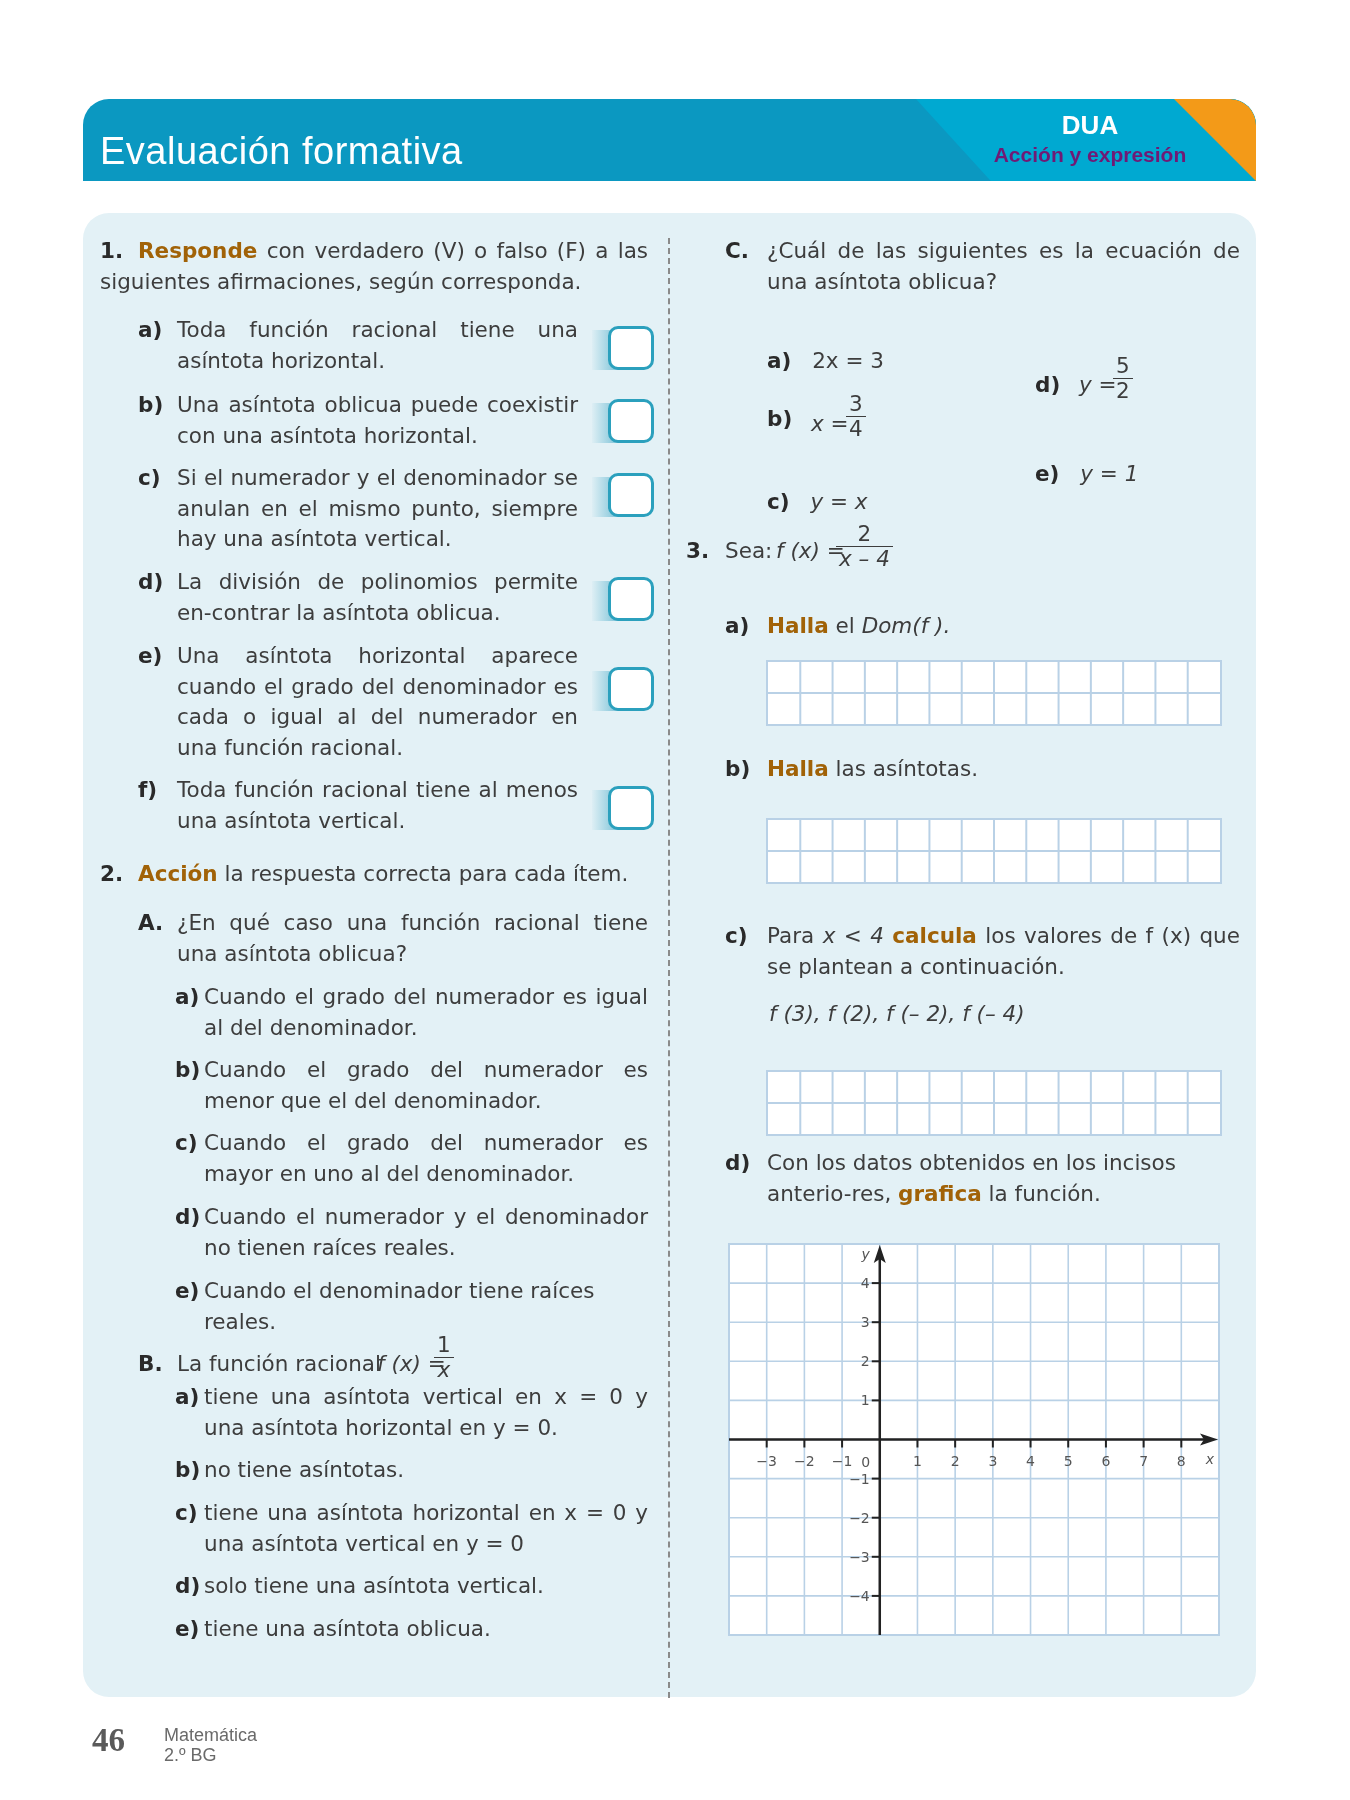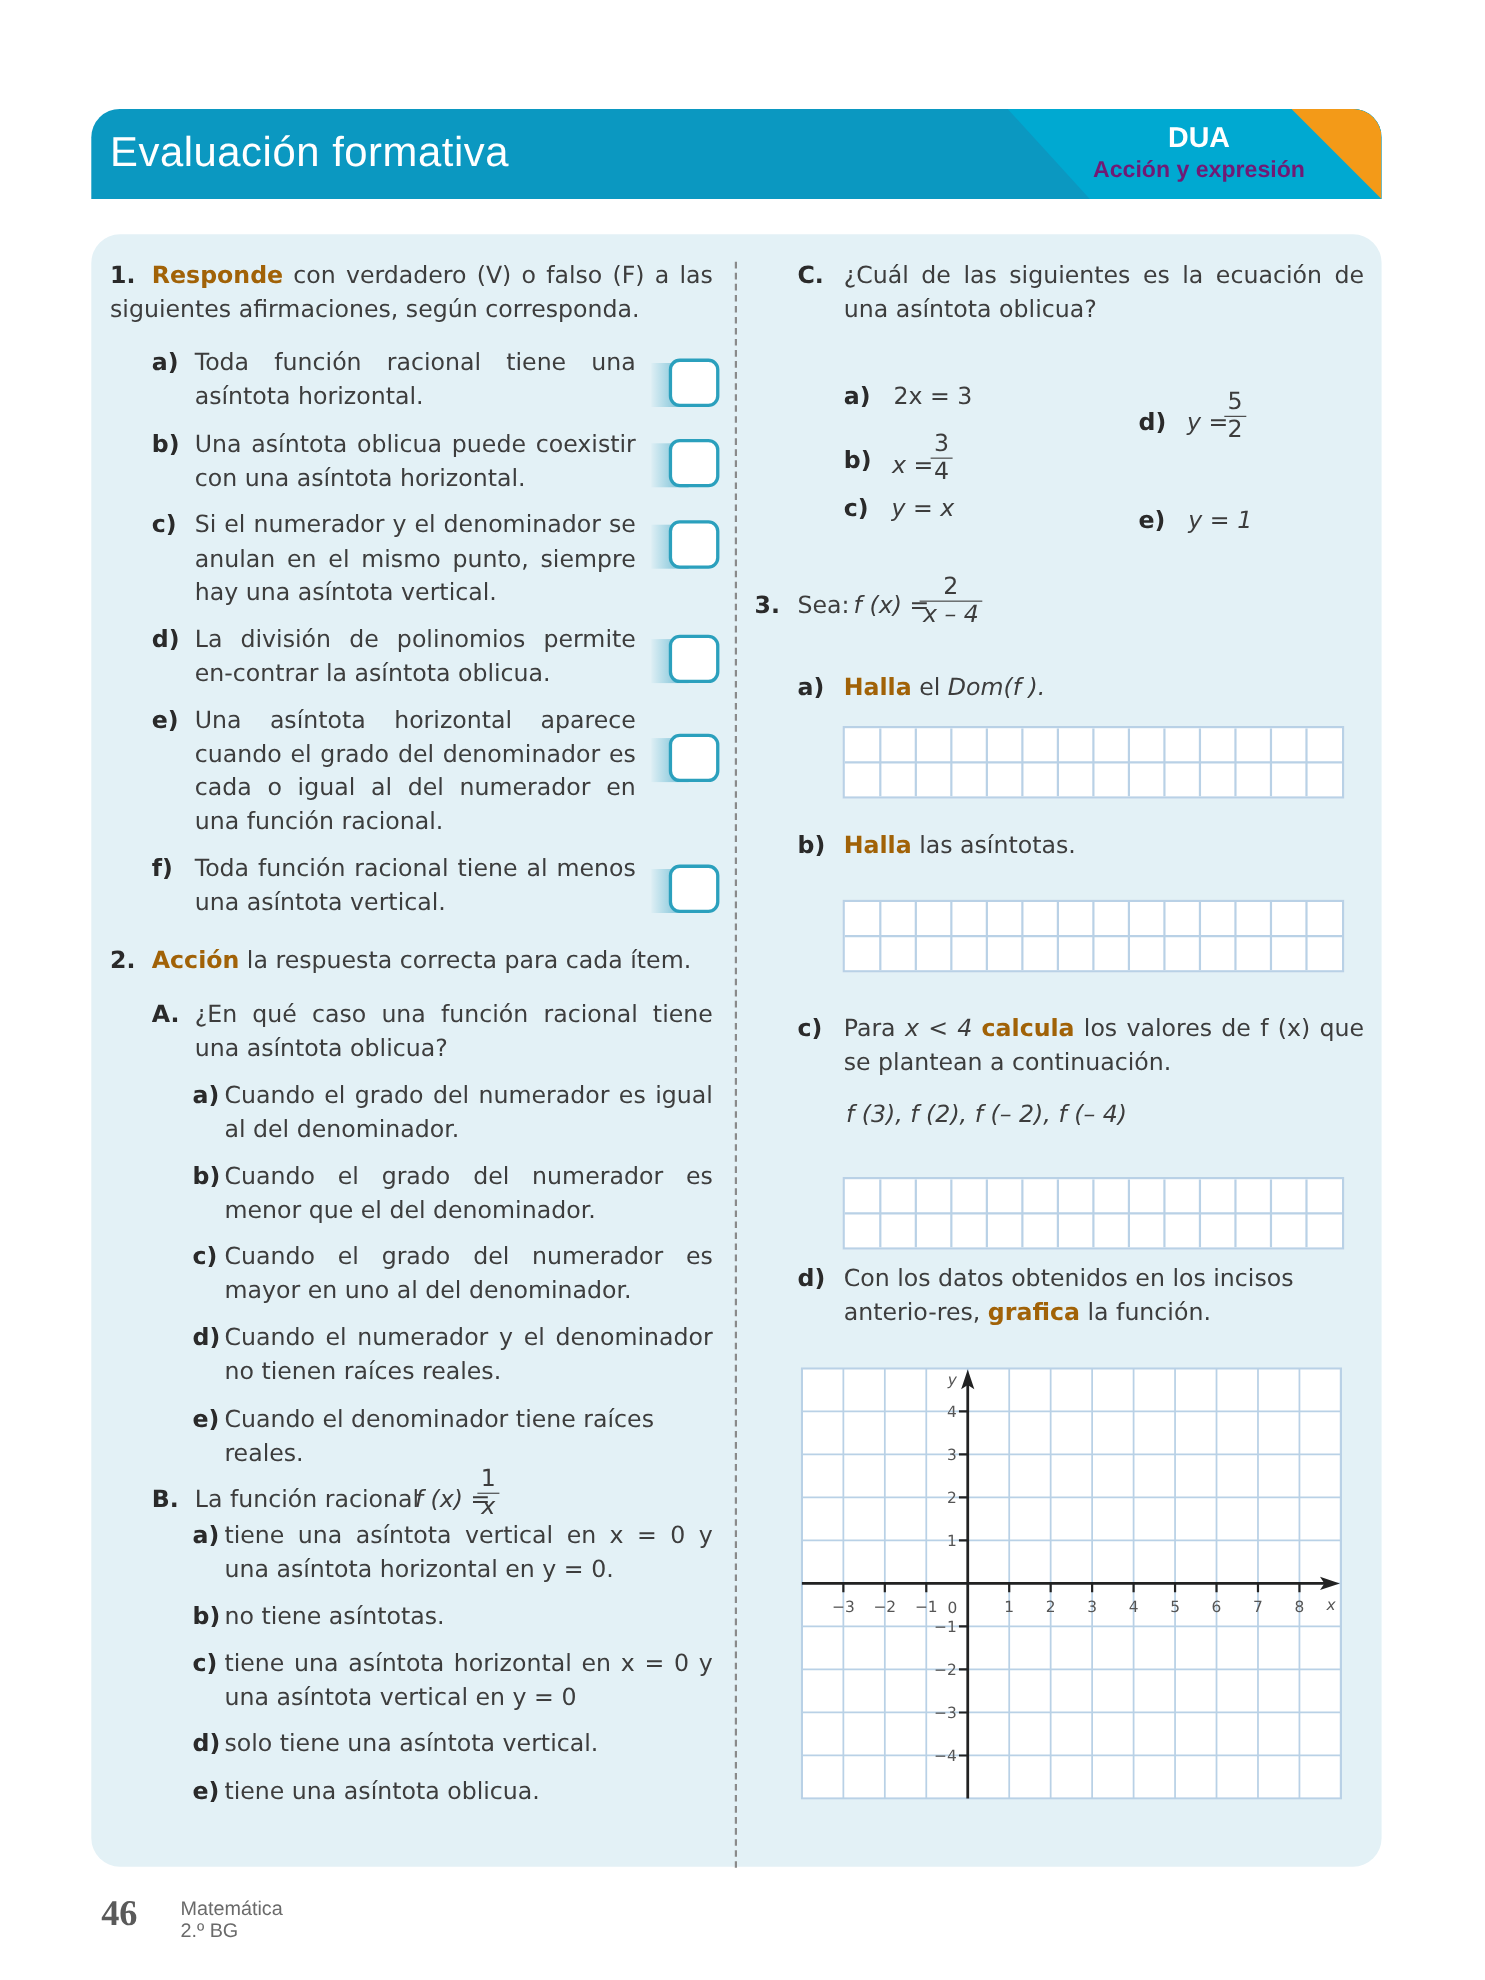--- a/index.html
+++ b/index.html
@@ -7,21 +7,21 @@
          font-family:"DejaVu Sans", sans-serif; color:#3b3b3b; }
   .abs { position:absolute; }
 
   
   .header { left:83px; top:99px; width:1173px; height:82px; border-radius:26px 26px 0 0;
             background:#0b98c1; overflow:hidden; }
   .header .light { position:absolute; right:0; top:0; width:340px; height:82px;
             background:#00a9d1; clip-path:polygon(0 0,100% 0,100% 100%,22% 100%); }
   .header .orange { position:absolute; right:0; top:0; width:82px; height:82px;
             background:#f39a18; clip-path:polygon(0 0,100% 0,100% 100%); border-top-right-radius:26px; }
-  .header-title { left:100px; top:118px; font-family:"Liberation Sans", sans-serif; font-size:38px;
+  .header-title { left:100px; top:130px; font-family:"Liberation Sans", sans-serif; font-size:38px;
             color:#ffffff; letter-spacing:0.5px; }
   .dua-title { left:990px; top:110px; width:200px; text-align:center; font-size:26px; font-weight:bold;
             color:#ffffff; font-family:"Liberation Sans", sans-serif; }
   .dua-sub { left:960px; top:143px; width:260px; text-align:center; font-size:21px; font-weight:bold;
             color:#701a75; font-family:"Liberation Sans", sans-serif; }
 
   
   .panel { left:83px; top:213px; width:1173px; height:1484px; background:#e3f1f6; border-radius:26px; }
   .divider { left:668px; top:238px; width:0; height:1460px; border-left:2px dashed #8a8a8a; }
 
@@ -199,21 +199,21 @@
   <span style="margin-left:14px;">2x = 3</span>
 </div>
 <div class="abs txt" style="left:767px;top:392px;height:60px;width:120px;">
   <span class="lbl abs" style="left:0;top:12px;">b)</span>
   <span class="abs i" style="left:44px;top:17px;">x =</span>
   <span class="abs frac" style="left:79px;top:0px;">
     <span class="num">3</span>
     <span class="den">4</span>
   </span>
 </div>
-<div class="abs txt" style="left:767px;top:448px;">
+<div class="abs txt" style="left:767px;top:487px;">
   <span class="lbl">c)</span>
   <span class="i" style="margin-left:14px;">y = x</span>
 </div>
 <div class="abs txt" style="left:1035px;top:354px;height:60px;width:120px;">
   <span class="lbl abs" style="left:0;top:16px;">d)</span>
   <span class="abs i" style="left:44px;top:16px;">y =</span>
   <span class="abs frac" style="left:78px;top:0px;">
     <span class="num">5</span>
     <span class="den">2</span>
   </span>

